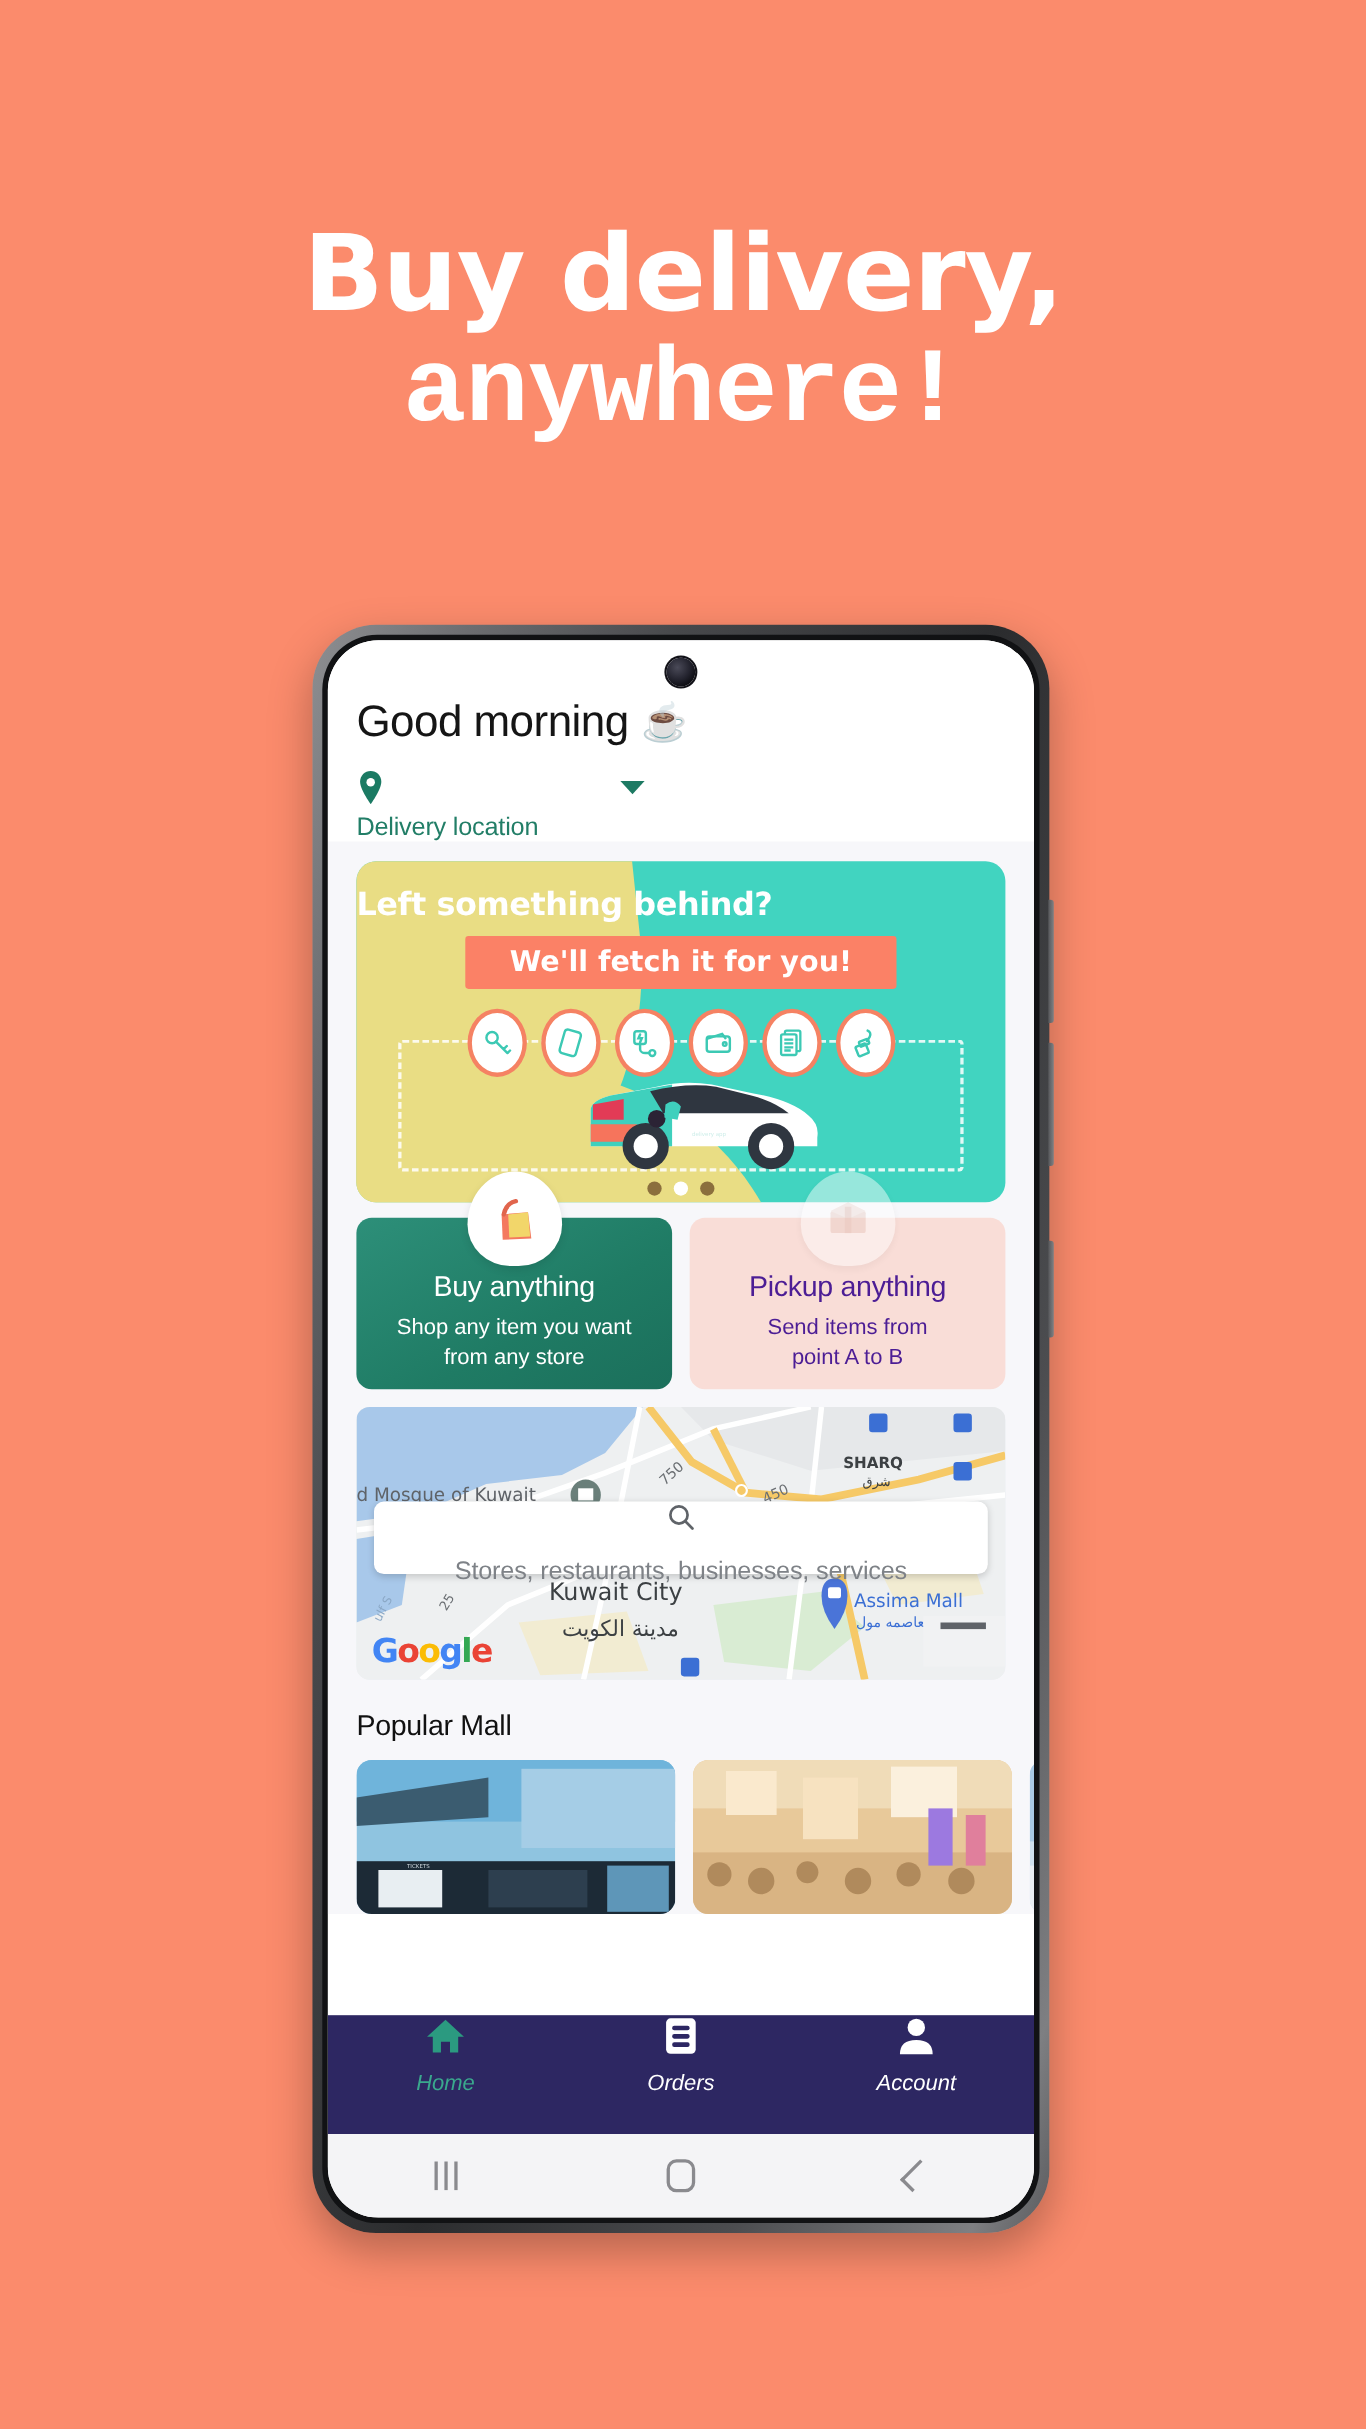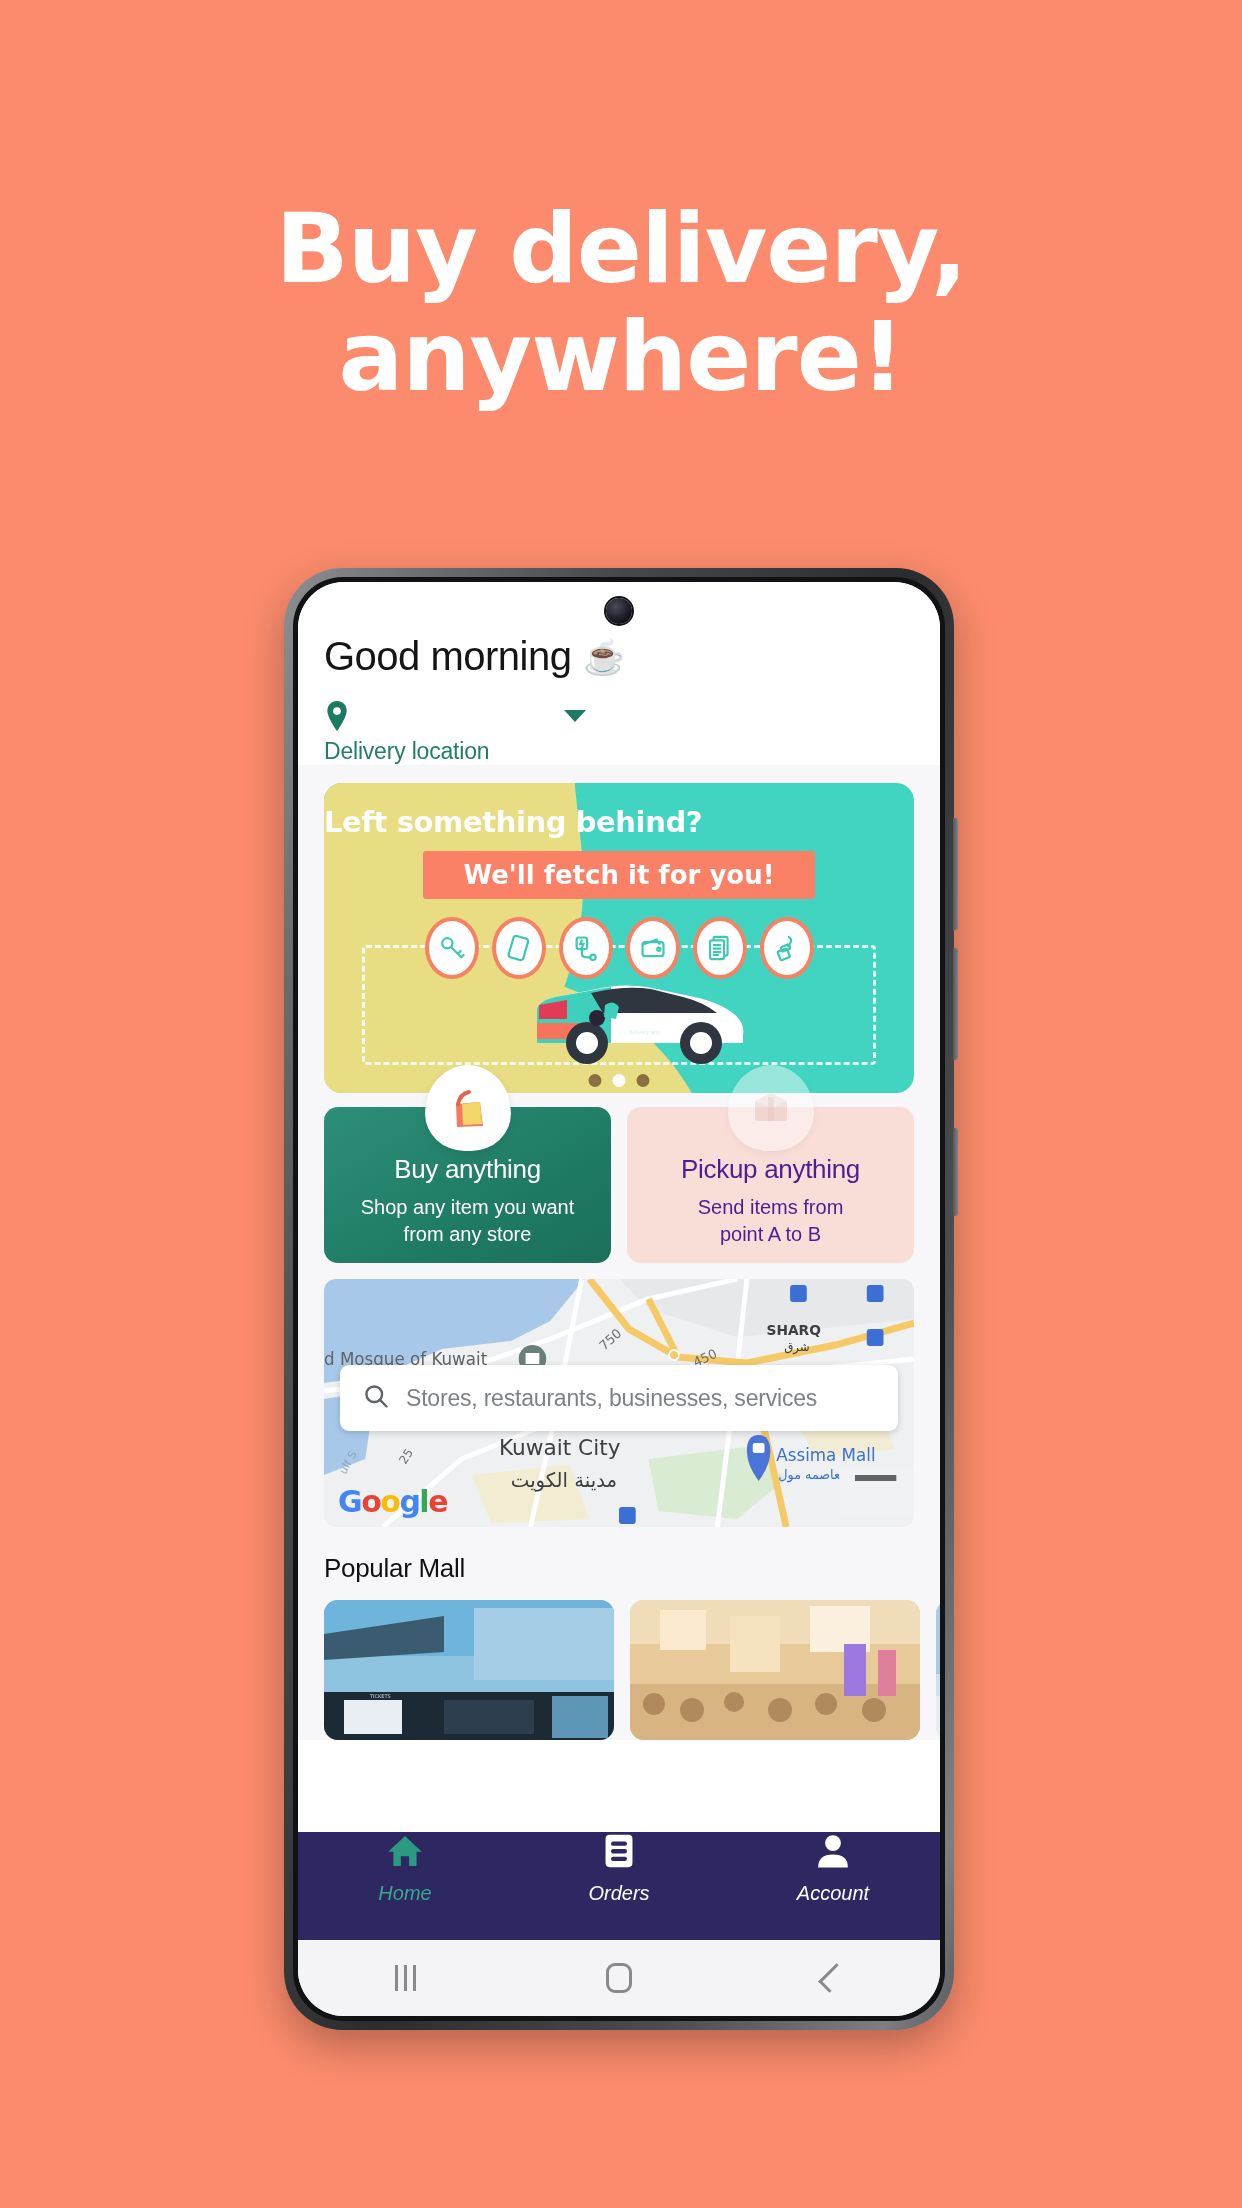--- a/index.html
+++ b/index.html
@@ -11,21 +11,21 @@
   body { background: #fb8b6c; position: relative; }
 
   
   .headline {
     position: absolute; top: 195px; left: 0; width: 1242px;
     text-align: center; color: #ffffff;
     font-family: "DejaVu Sans", sans-serif;
     font-weight: bold; font-size: 96px; line-height: 1.13;
     letter-spacing: -1px;
   }
-  .headline .l2 { display: block; }
+  .headline .l2 { display: block; font-family: Liberation Mono, monospace; }
 
   
   .phone {
     position: absolute; left: 284px; top: 568px;
     width: 670px; height: 1462px;
     border-radius: 58px;
     background: linear-gradient(110deg,#8e8f92 0%,#6c6d70 12%,#47484b 28%,#2b2c2e 52%,#4c4d50 76%,#7e7f82 94%,#5a5b5e 100%);
     padding: 9px;
     box-shadow: 0 16px 40px rgba(0,0,0,.28);
   }
@@ -149,20 +149,21 @@
   .mapcard {
     margin-top: 16px; position: relative; height: 248px;
     border-radius: 12px; overflow: hidden; background: #eceff1;
   }
   .map-svg { position:absolute; inset:0; width:100%; height:100%; display:block; }
   .gsearch {
     position: absolute; left: 16px; right: 16px; top: 86px; height: 66px;
     background: #fff; border-radius: 9px; display: flex; align-items: center;
     gap: 16px; padding: 0 22px; box-shadow: 0 2px 7px rgba(0,0,0,.17);
     z-index: 5;
+    flex-direction: column;
   }
   .gsearch-ph { font-size: 23px; color: #7e8287; letter-spacing: -.2px; }
   .glogo { position:absolute; left: 14px; bottom: 8px; font-size: 30px; font-weight: bold;
            font-family:"DejaVu Sans", sans-serif; letter-spacing:-1.5px; z-index:4; }
   .glogo span:nth-child(1){color:#4285F4}.glogo span:nth-child(2){color:#EA4335}
   .glogo span:nth-child(3){color:#FBBC05}.glogo span:nth-child(4){color:#4285F4}
   .glogo span:nth-child(5){color:#34A853}.glogo span:nth-child(6){color:#EA4335}
 
   
   .sec-title { margin-top: 26px; font-size: 26px; color: #111; letter-spacing: -.3px; }

